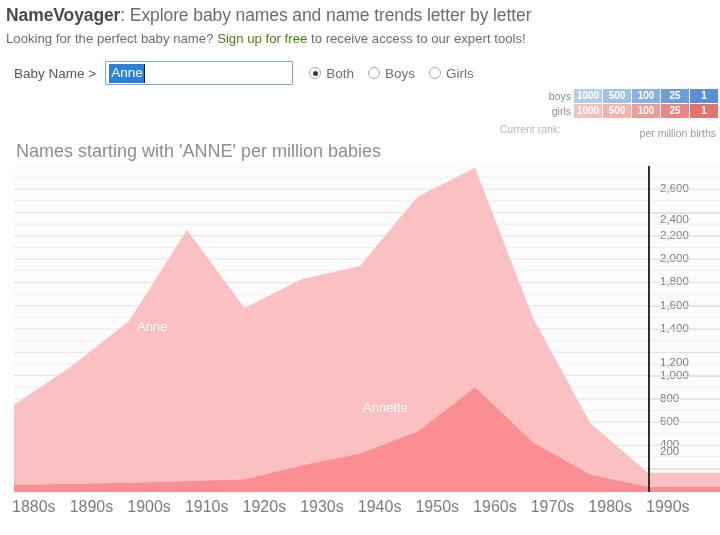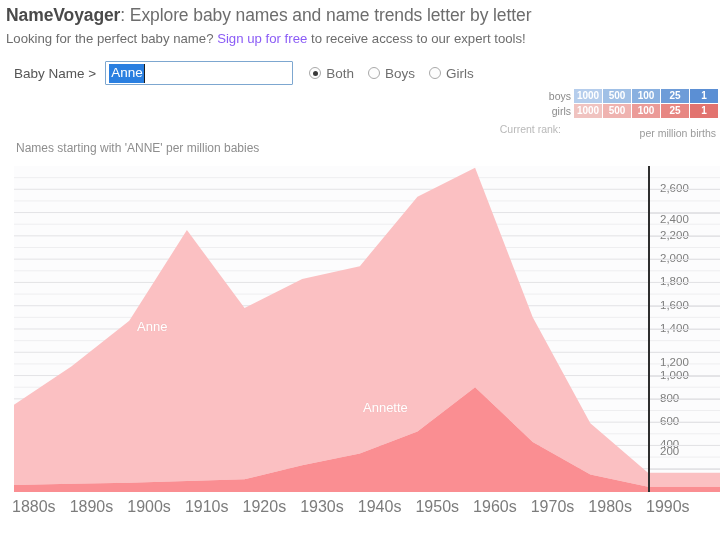--- a/index.html
+++ b/index.html
@@ -16,21 +16,21 @@
   .hdr-title {
     position: absolute; left: 6px; top: 5px;
     font-size: 17.5px; color: #6d6d6d; white-space: nowrap;
     letter-spacing: -0.1px;
   }
   .hdr-title b { color: #4a4a4a; font-weight: bold; }
   .hdr-sub {
     position: absolute; left: 6px; top: 31px;
     font-size: 13.2px; color: #6d6d6d; white-space: nowrap;
   }
-  .hdr-sub a { color: #8b5cf6; text-decoration: none; }
+  .hdr-sub a { color: #4d7c0f; text-decoration: none; }
 
   
   .searchrow { position: absolute; left: 14px; top: 60px; height: 26px; display: flex; align-items: center; }
   .lbl-babyname { font-size: 13.5px; color: #555; margin-right: 9px; white-space: nowrap; }
   .name-input {
     width: 188px; height: 24px; border: 1px solid #7da7d0;
     background: #fff; padding: 0 3px; display: flex; align-items: center;
     font-size: 13.5px; outline: none; border-radius: 1px;
   }
   .sel-text {
@@ -67,21 +67,21 @@
     font-size: 10.5px; color: #b9b9b9; white-space: nowrap;
   }
   .pmb {
     position: absolute; right: 4px; top: 127px;
     font-size: 10.5px; color: #9a9a9a; white-space: nowrap;
   }
 
   
   .chart-title {
     position: absolute; left: 16px; top: 141px;
-    font-size: 12px; color: #8e8e8e; white-space: nowrap;
+    font-size: 18px; color: #8e8e8e; white-space: nowrap;
   }
 
   
   .chart-wrap {
     position: absolute; left: 14px; top: 166px;
     width: 706px; height: 326px; overflow: hidden; background: #fcfcfd;
   }
   .chart-svg { display: block; width: 706px; height: 326px; }
   .axis-line {
     position: absolute; left: 648px; top: 166px;

